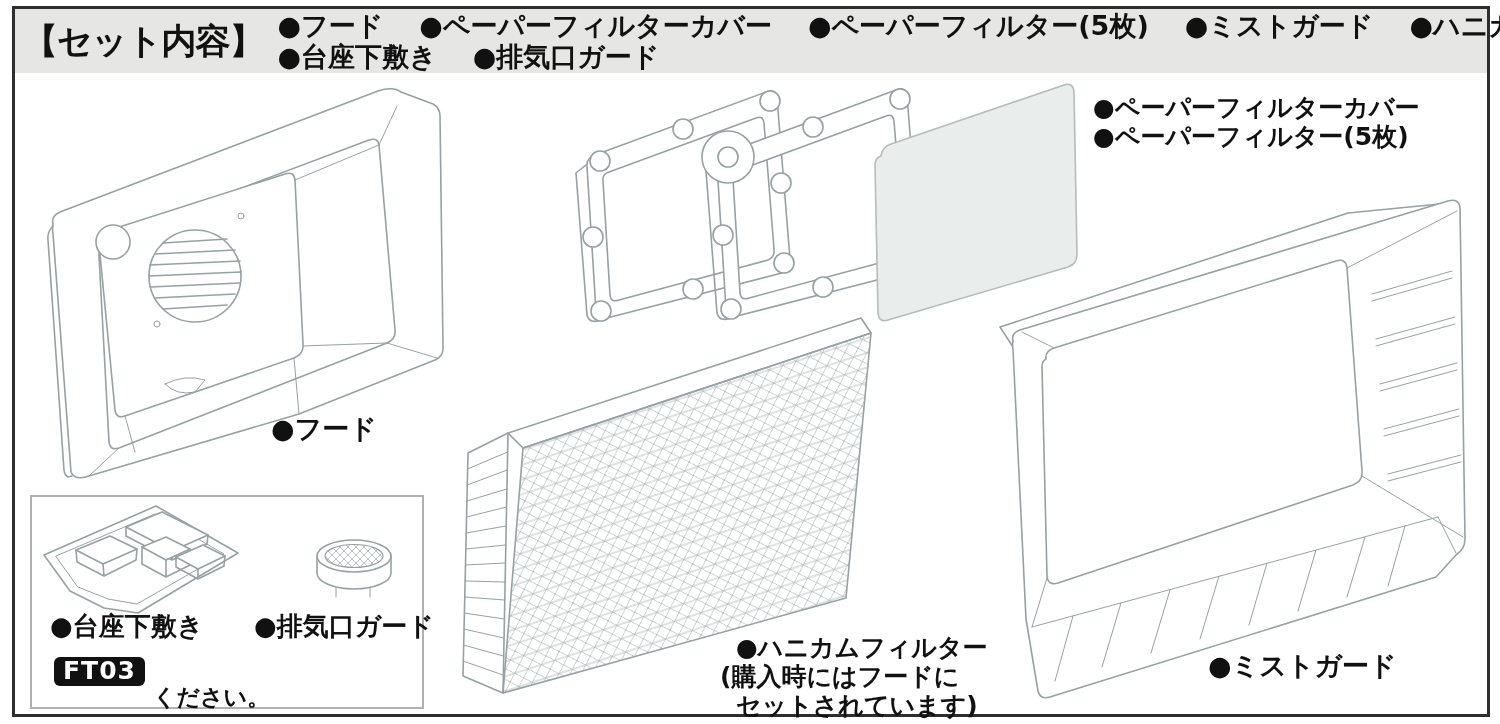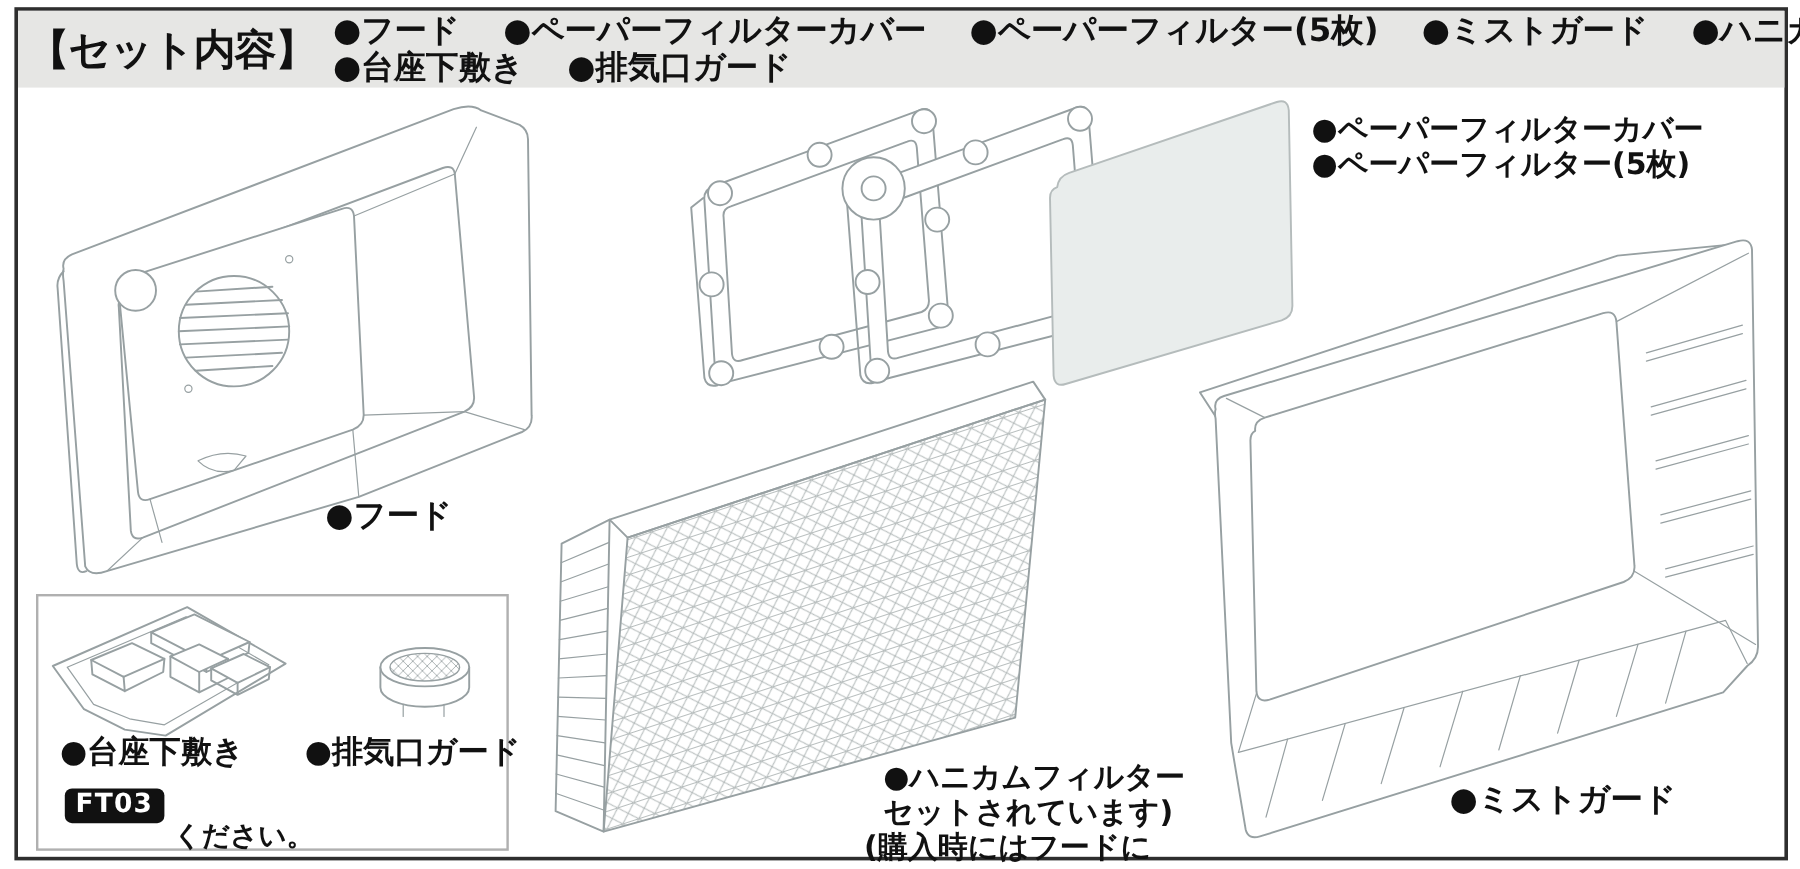--- a/index.html
+++ b/index.html
@@ -12,21 +12,21 @@
   .header-title{font-size:35px;font-weight:700;letter-spacing:-1px;margin-left:8px;white-space:nowrap;}
   .header-items{margin-left:14px;display:flex;flex-direction:column;justify-content:center;line-height:31px;}
   .header-line{display:flex;gap:36px;font-size:27px;font-weight:700;white-space:nowrap;}
   .part-label{position:absolute;font-size:27px;font-weight:700;white-space:nowrap;}
   .part-label.small{font-size:25px;}
   .multi-line div{line-height:29px;}
   .box{position:absolute;left:15px;top:486px;width:394px;height:214px;
        box-sizing:border-box;border:2px solid #b0b0b0;background:#fff;}
   .box-label{position:absolute;font-size:26px;font-weight:700;white-space:nowrap;}
   .note-row{position:absolute;left:22px;top:160px;display:flex;align-items:flex-start;}
-  .badge{background:#111;color:#fff;font-size:22px;font-weight:700;border-radius:6px;
+  .badge{background:#111;color:#fff;font-size:25px;font-weight:700;border-radius:6px;
          padding:2px 9px 3px 9px;letter-spacing:1px;line-height:24px;}
   .note-text{margin-left:8px;font-size:23px;font-weight:700;line-height:27px;}
   .art{position:absolute;}
   svg{display:block;overflow:visible;}
   .ln{fill:none;stroke:#97a0a2;stroke-width:1.6;stroke-linejoin:round;stroke-linecap:round;}
   .lnw{fill:#ffffff;stroke:#97a0a2;stroke-width:1.6;stroke-linejoin:round;stroke-linecap:round;}
   .thin{stroke-width:1;}
 </style>
 </head>
 <body>
@@ -118,22 +118,22 @@
           </pattern>
         </defs>
         <path class="lnw" d="M 48 132 L 401 17 L 411 32 L 63 147 Z"></path>
         <path class="lnw" d="M 48 132 L 8 152 L 3 375 L 43 392 Z"></path>
         <path class="ln thin" d="M 7.6 168 L 47.6 151 M 7.2 184 L 47.2 169 M 6.9 200 L 46.9 188 M 6.5 216 L 46.5 206 M 6.1 232 L 46.1 225 M 5.7 248 L 45.7 244 M 5.3 264 L 45.3 262 M 5 280 L 45 281 M 4.6 296 L 44.6 299 M 4.2 312 L 44.2 318 M 3.8 328 L 43.8 337 M 3.4 344 L 43.4 355 M 3 360 L 43 374"></path>
         <path d="M 63 147 L 411 32 L 386 297 L 43 392 Z" fill="url(#diam)" stroke="#97a0a2" stroke-width="1.6" stroke-linejoin="round"></path>
       </svg>
     </div>
     <div class="part-label small multi-line" style="left:705px;top:624px;font-size:25px;">
       <div style="padding-left:16px;">●ハニカムフィルター</div>
+      <div>(購入時にはフードに</div>
       <div style="padding-left:16px;">セットされています)</div>
-      <div>(購入時にはフードに</div>
     </div>
 
     <div class="art" style="left:965px;top:180px;">
       <svg width="500" height="525" viewBox="0 0 500 525">
         <path class="ln" d="M 20 138 L 368 24 L 470 14 M 20 138 L 33 158"></path>
         <path class="lnw" d="M 33 152 Q 31 144 40 141 L 468 12 Q 479 9 480 19 L 485 350 Q 485 360 476 366 L 456 388 L 70 508 Q 60 511 58 502 L 46 430 L 33 160 Q 32 155 33 152 Z"></path>
         <path class="ln" d="M 66 170 Q 65 162 74 159 L 356 72 Q 366 69 367 79 L 382 282 Q 383 292 373 296 L 78 394 Q 68 397 67 387 L 62 178 Q 62 172 66 170 Z"></path>
         <path class="ln thin" d="M 367 79 L 477 22 M 382 287 L 483 348 M 74 159 L 42 143 M 67 389 L 52 438"></path>
         <path class="ln thin" d="M 52 438 L 458 328 M 458 328 L 476 364"></path>
         <path class="ln thin" d="M 392 105 L 472 82 M 392 112 L 472 89 M 396 150 L 475 128 M 396 157 L 475 135 M 400 195 L 477 174 M 400 202 L 477 181 M 404 240 L 479 220 M 404 247 L 479 227 M 408 285 L 481 266 M 408 292 L 481 273"></path>

